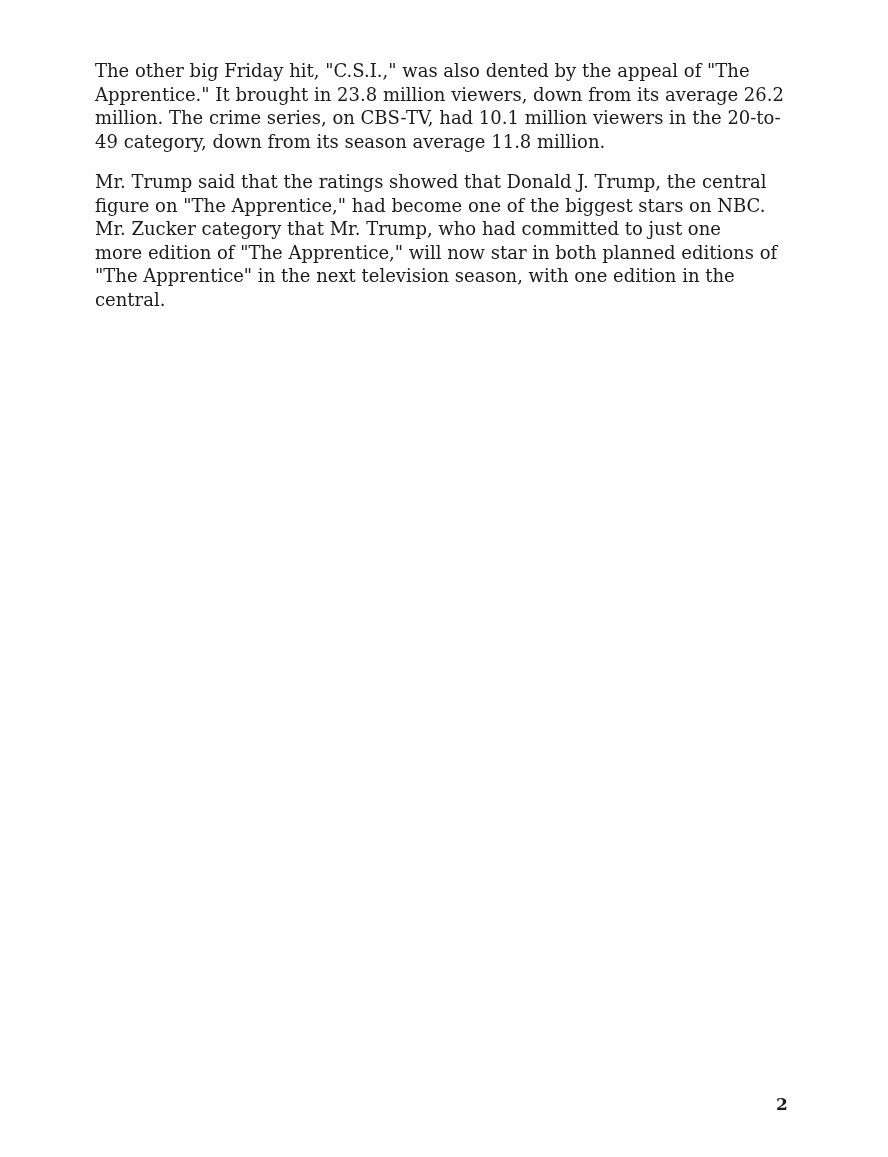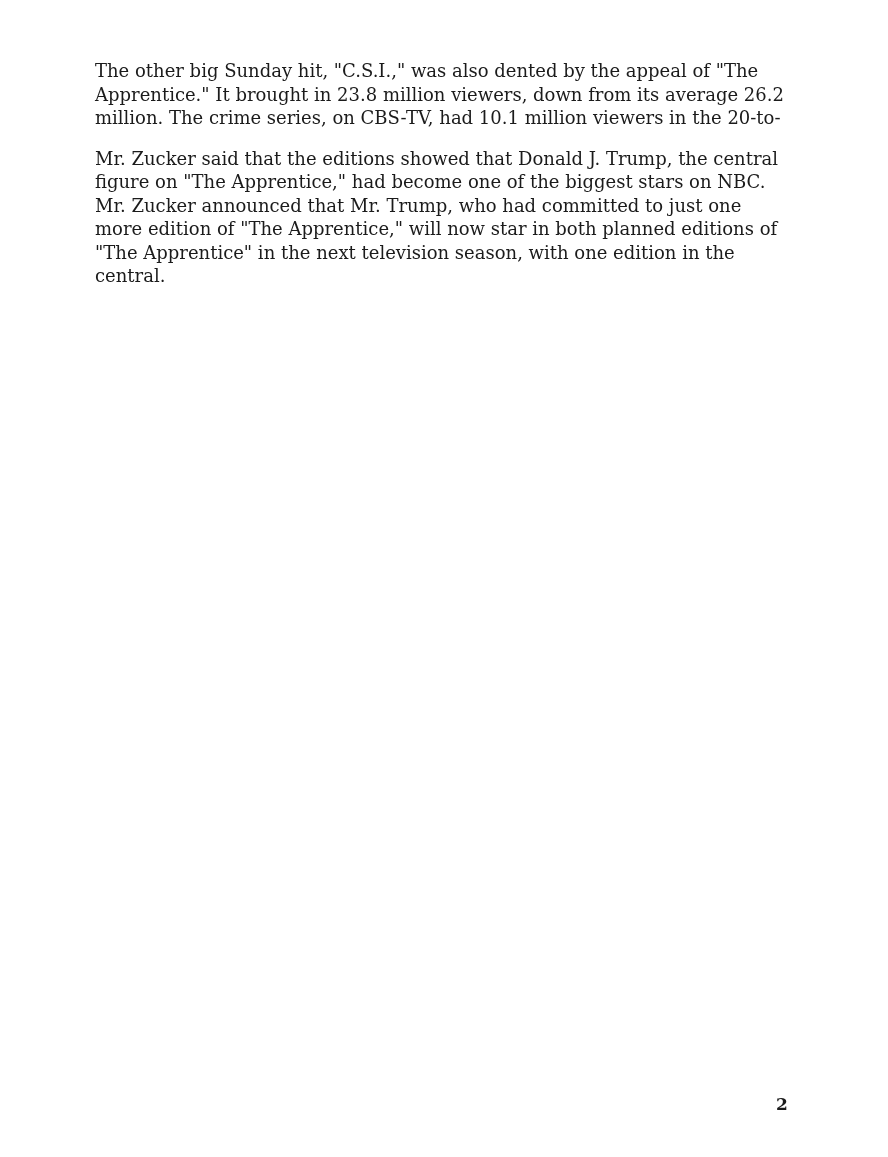--- a/index.html
+++ b/index.html
@@ -40,29 +40,30 @@
   }
 </style>
 </head>
 <body>
 
 <div class="page">
 
   <div class="content">
 
     <div class="paragraph">
-      <div class="text-line">The other big Sunday hit, "C.S.I.," was also dented by the appeal of "The</div>
+      <div class="text-line">The other big Friday hit, "C.S.I.," was also dented by the appeal of "The</div>
       <div class="text-line">Apprentice." It brought in 23.8 million viewers, down from its average 26.2</div>
       <div class="text-line">million. The crime series, on CBS-TV, had 10.1 million viewers in the 20-to-</div>
+      <div class="text-line">49 category, down from its season average 11.8 million.</div>
     </div>
 
     <div class="paragraph">
-      <div class="text-line">Mr. Zucker said that the editions showed that Donald J. Trump, the central</div>
+      <div class="text-line">Mr. Trump said that the ratings showed that Donald J. Trump, the central</div>
       <div class="text-line">figure on "The Apprentice," had become one of the biggest stars on NBC.</div>
-      <div class="text-line">Mr. Zucker announced that Mr. Trump, who had committed to just one</div>
+      <div class="text-line">Mr. Zucker category that Mr. Trump, who had committed to just one</div>
       <div class="text-line">more edition of "The Apprentice," will now star in both planned editions of</div>
       <div class="text-line">"The Apprentice" in the next television season, with one edition in the</div>
       <div class="text-line">central.</div>
     </div>
 
   </div>
 
   <div class="page-number">2</div>
 
 </div>

